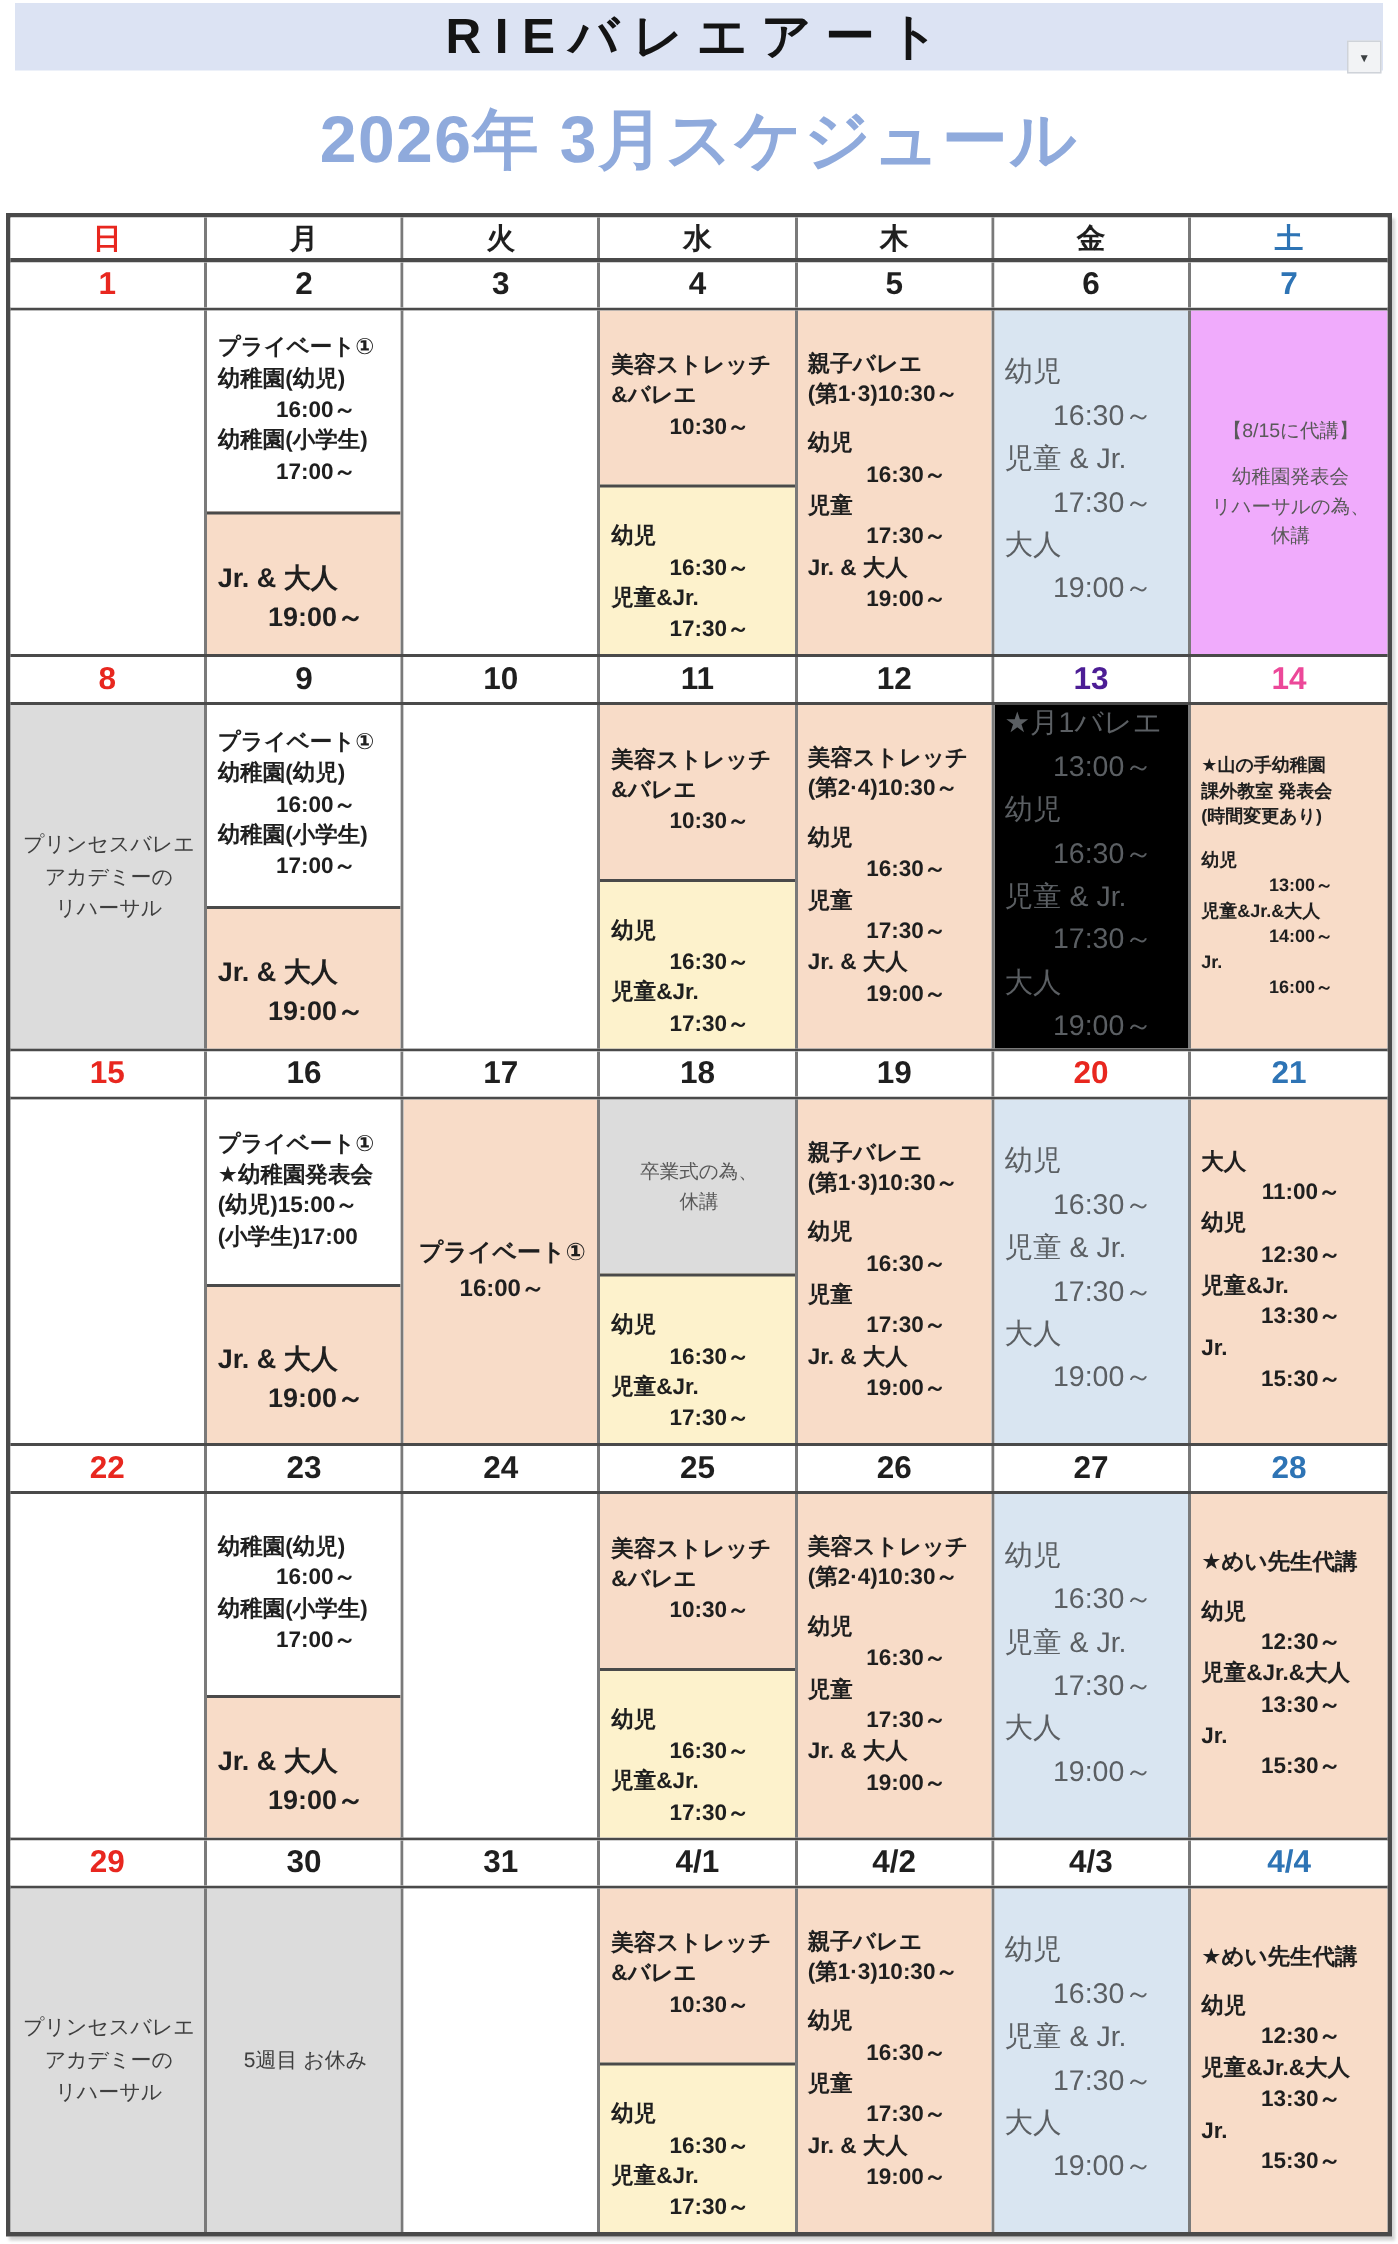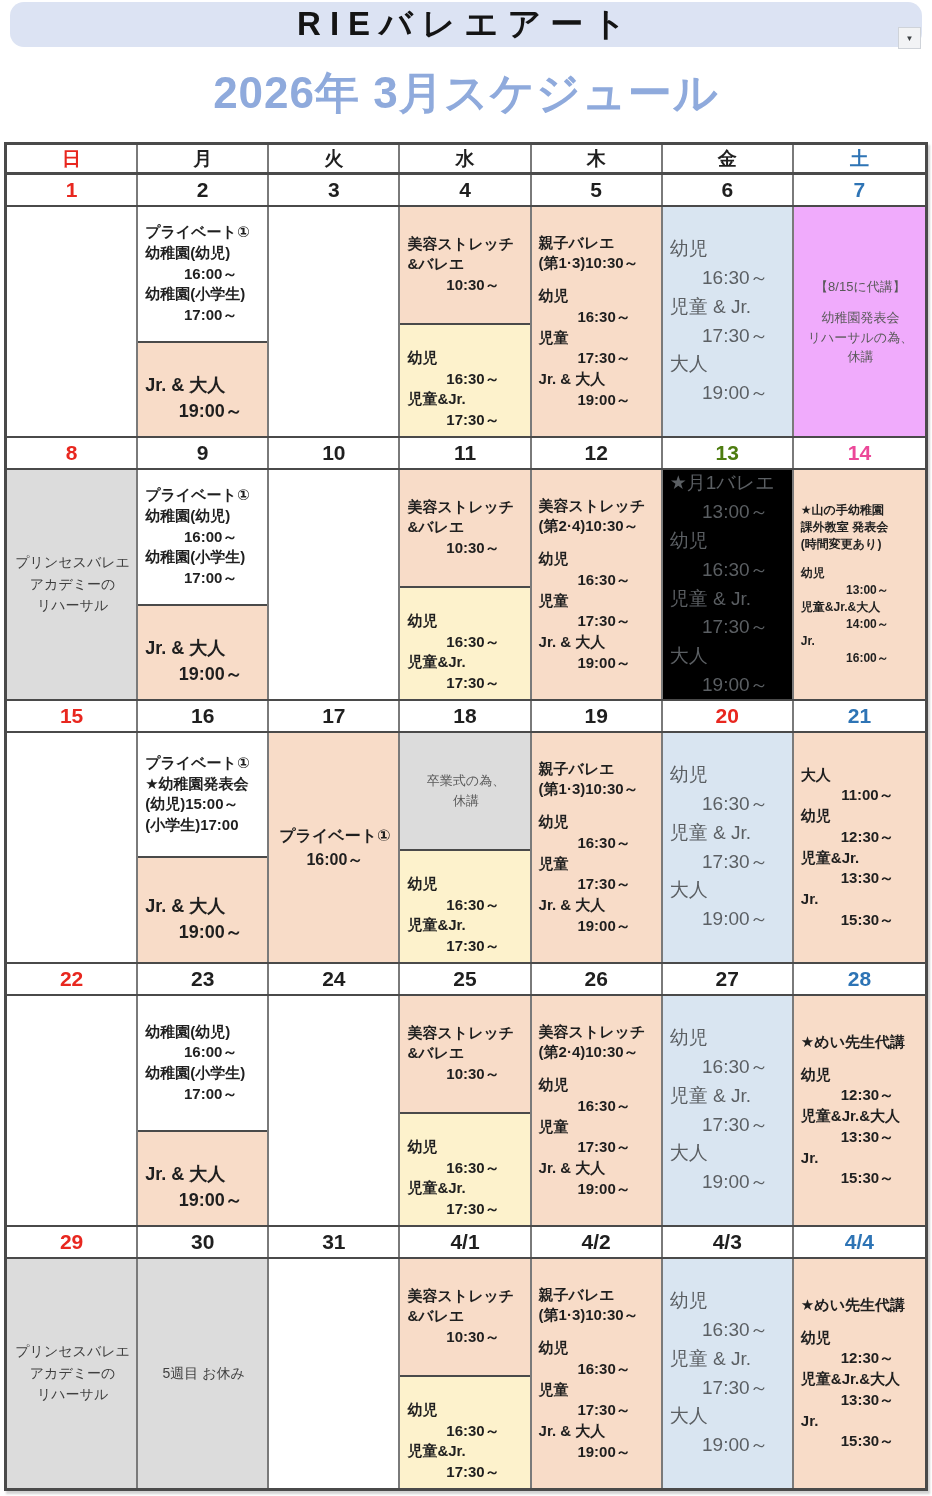--- a/index.html
+++ b/index.html
@@ -3,21 +3,21 @@
 <meta charset="utf-8">
 <style>
   html,body{margin:0;padding:0;}
   body{
     width:932px;height:1496px;background:#ffffff;position:relative;
     font-family:"Liberation Sans","DejaVu Sans",sans-serif;
     -webkit-font-smoothing:antialiased;overflow:hidden;
   }
   
   .band{position:absolute;left:10px;top:2px;width:912px;height:45px;
-    display:flex;align-items:center;justify-content:center;border-radius:14px;}
+    display:flex;align-items:center;justify-content:center;}
   .school{font-size:33px;font-weight:700;color:#141414;letter-spacing:9px;}
   .dd-btn{position:absolute;right:11px;top:27px;width:21px;height:20px;
     background:#f2f3f5;border:1px solid #cfd3d9;display:flex;align-items:center;
     justify-content:center;font-size:8px;color:#3c4043;cursor:pointer;}
   
   .title{position:absolute;left:0;top:64px;width:100%;text-align:center;
     font-size:44px;font-weight:700;letter-spacing:1px;}
   
   .cal{position:absolute;left:4px;top:142px;width:918px;
     border:3px solid #4a4a4a;background:#fff;box-shadow:2px 3px 2px rgba(0,0,0,.18);}
@@ -146,21 +146,21 @@
             <div class="ln-c">休講</div>
           </div>
         </div>
       </div>
       <div class="row daterow">
         <div class="dcell" style="color: rgb(232, 39, 31);">8</div>
         <div class="dcell" style="color: rgb(31, 31, 31);">9</div>
         <div class="dcell" style="color: rgb(31, 31, 31);">10</div>
         <div class="dcell" style="color: rgb(31, 31, 31);">11</div>
         <div class="dcell" style="color: rgb(31, 31, 31);">12</div>
-        <div class="dcell" style="color: #4d7c0f;">13</div>
+        <div class="dcell" style="color: #4c1d95;">13</div>
         <div class="dcell" style="color: #ec4899;">14</div>
       </div>
       <div class="row weekrow">
         <div class="ccell">
           <div class="sec s-n14" style="background: rgb(220, 220, 220);">
             <div class="ln-c">プリンセスバレエ</div>
             <div class="ln-c">アカデミーの</div>
             <div class="ln-c">リハーサル</div>
           </div>
         </div>

